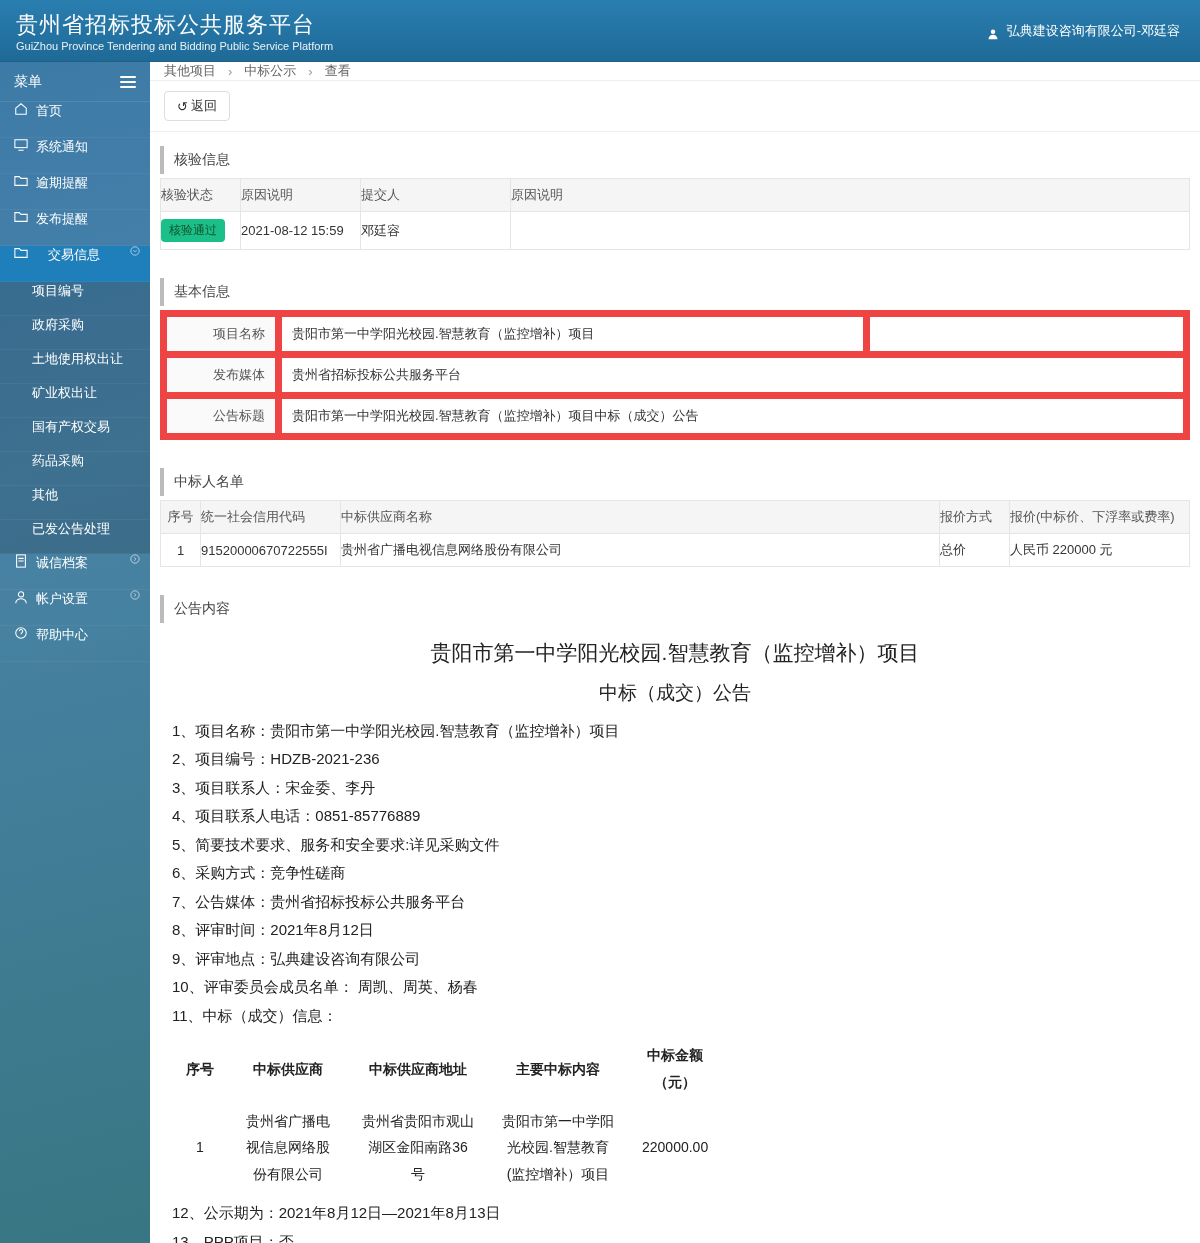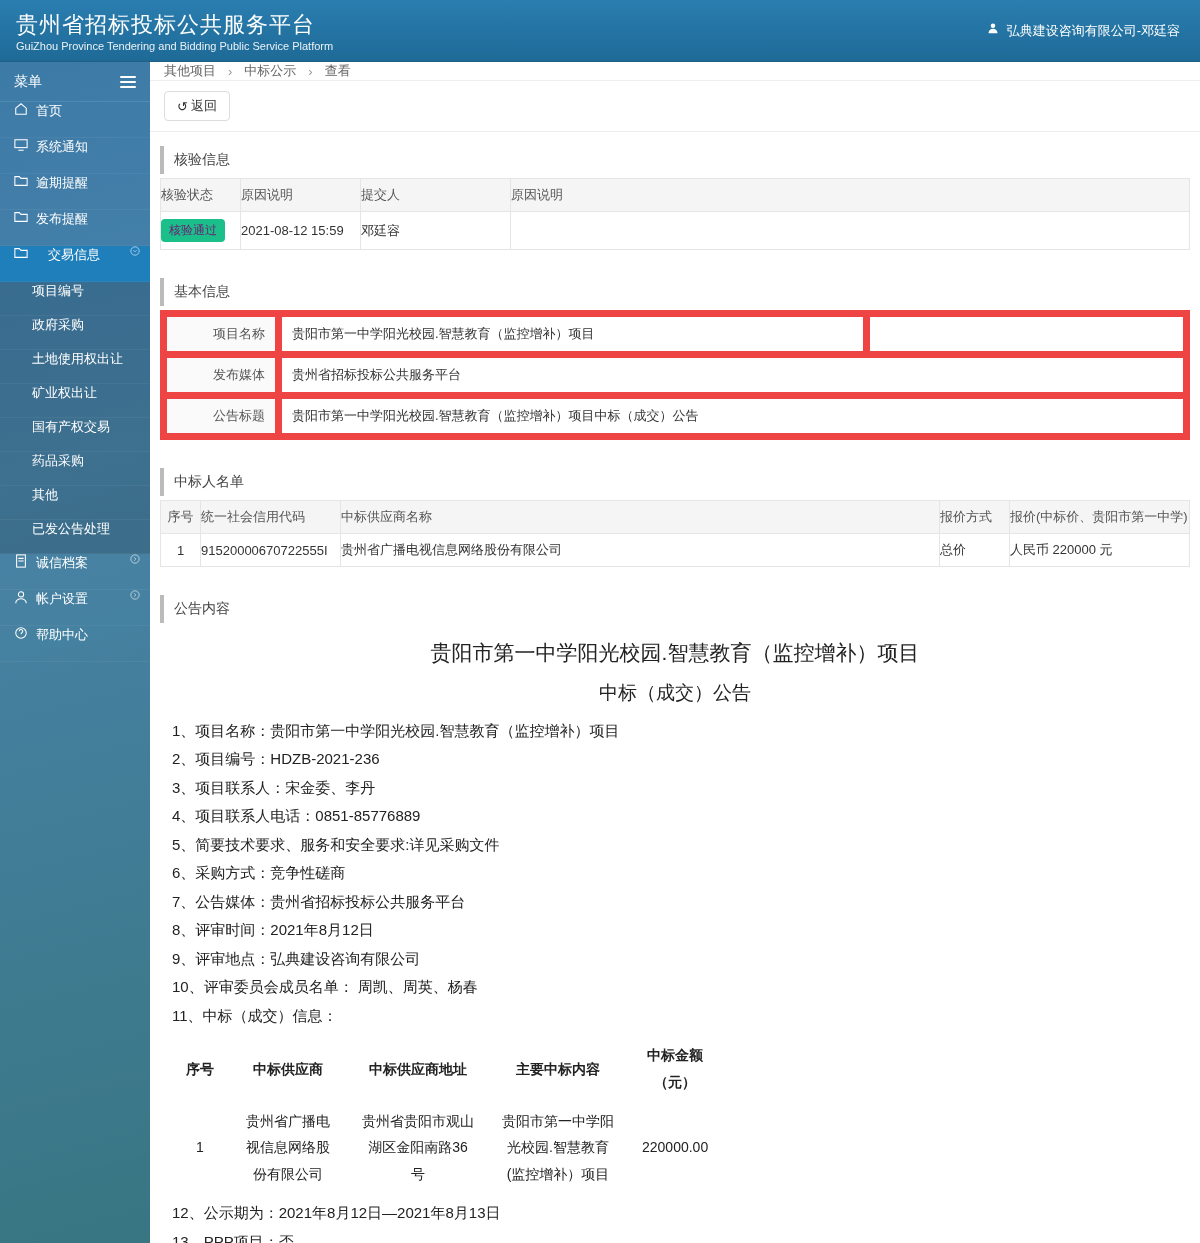--- a/index.html
+++ b/index.html
@@ -2,41 +2,41 @@
 <html><head>
 <meta charset="utf-8">
 <style>
 * { margin: 0; padding: 0; box-sizing: border-box; }
 body { font-family: "Microsoft YaHei", Arial, sans-serif; font-size: 13px; color: #333; background: #fff; }
 .app { display: flex; flex-direction: column; height: 1243px; width: 1200px; }
 .header { background: linear-gradient(180deg, #2a7eb0 0%, #1e6a97 100%); color: #fff; height: 62px; display: flex; align-items: center; justify-content: space-between; padding: 0 20px 0 10px; border-bottom: 1px solid #225f85; }
 .header-left { display: flex; flex-direction: column; padding-left: 6px; }
 .header-title { font-size: 22px; font-weight: 400; letter-spacing: 1px; }
 .header-sub { font-size: 11px; opacity: 0.9; }
-.header-user { font-size: 13px; display: flex; align-items: flex-start; gap: 8px; }
+.header-user { font-size: 13px; display: flex; align-items: flex-end; gap: 8px; }
 .body { display: flex; flex: 1; min-height: 0; background: linear-gradient(166deg, #5591c2 0%, #6fa6c4 28%, #3e7d55 100%); }
 .sidebar { width: 150px; background: rgba(42,104,146,0.55); color: #fff; }
 .menu-header { height: 40px; display: flex; align-items: center; justify-content: space-between; padding: 8px 14px; font-size: 14px; border-bottom: 1px solid rgba(255,255,255,0.1); }
 .menu-item { height: 36px; display: flex; align-items: flex-start; padding: 0 14px; font-size: 13px; gap: 8px; cursor: pointer; border-bottom: 1px solid rgba(255,255,255,0.05); position: relative; }
 .menu-item .chev-right { margin-left: auto; opacity: 0.7; position: absolute; right: 10px; }
 .menu-item.active { background: #1f7fbb; gap: 20px; }
 .submenu { background: rgba(0,0,0,0.15); }
 .submenu .menu-item { padding-left: 32px; font-size: 13px; height: 34px; }
 .icon { width: 14px; height: 14px; display: inline-flex; align-items: center; justify-content: center; }
 .content { flex: 1; background: #fff; display: flex; flex-direction: column; min-width: 0; }
 .breadcrumb { height: 38px; display: flex; align-items: center; gap: 12px; padding: 0 14px; color: #666; font-size: 13px; border-bottom: 1px solid #eee; }
 .breadcrumb .sep { color: #999; }
 .back-row { padding: 10px 14px; border-bottom: 1px solid #eee; }
 .back-btn { border: 1px solid #ddd; background: #fff; padding: 5px 12px; border-radius: 4px; font-size: 13px; color: #333; cursor: pointer; display: inline-flex; align-items: center; gap: 3px; }
 .panel { margin: 14px 10px; }
 .panel-title { border-left: 4px solid #bbb; padding-left: 10px; font-size: 14px; color: #444; height: 28px; display: flex; align-items: center; }
 table.grid { width: 100%; border-collapse: collapse; font-size: 13px; margin-top: 4px; }
 .grid th, .grid td { border: 1px solid #e5e5e5; padding: 7px 0; text-align: left; }
 .grid th { background: #f5f5f5; color: #555; font-weight: normal; }
-.badge-pass { background: #1bbf89; color: #701a75; padding: 3px 8px; border-radius: 4px; font-size: 12px; display: inline-block; }
+.badge-pass { background: #1bbf89; color: #14532d; padding: 3px 8px; border-radius: 4px; font-size: 12px; display: inline-block; }
 table.info { width: 100%; border-collapse: collapse; font-size: 13px; margin-top: 4px; }
 .info td { border: 7px solid #ef4444; padding: 8px 10px; }
 .info td.k { width: 115px; text-align: right; color: #555; background: #fafafa; }
 .notice-body { padding: 6px 12px 22px 12px; font-size: 15px; color: #222; line-height: 1.9; }
 .notice-title { text-align: center; font-size: 21px; margin: 4px 0 2px 0; font-weight: 400; }
 .notice-sub { text-align: center; font-size: 19px; margin-bottom: 6px; }
 .notice-body p { margin: 0; }
 .notice-body .indent { padding-left: 28px; }
 table.detail { border-collapse: collapse; margin: 6px 0 6px 0; font-size: 14px; }
 .detail th, .detail td { padding: 6px 14px; text-align: center; vertical-align: middle; }
@@ -245,21 +245,21 @@
 
       <div class="panel">
         <div class="panel-title">中标人名单</div>
         <table class="grid">
           <tbody>
               <tr>
             <th style="width:40px;text-align:center">序号</th>
             <th style="width:140px">统一社会信用代码</th>
             <th>中标供应商名称</th>
             <th style="width:70px">报价方式</th>
-            <th style="width:180px">报价(中标价、贵阳市第一中学)</th>
+            <th style="width:180px">报价(中标价、下浮率或费率)</th>
           </tr>
           <tr>
             <td style="text-align:center">1</td>
             <td>91520000670722555I</td>
             <td>贵州省广播电视信息网络股份有限公司</td>
             <td>总价</td>
             <td>人民币 220000 元</td>
           </tr>
         </tbody>
           </table>

